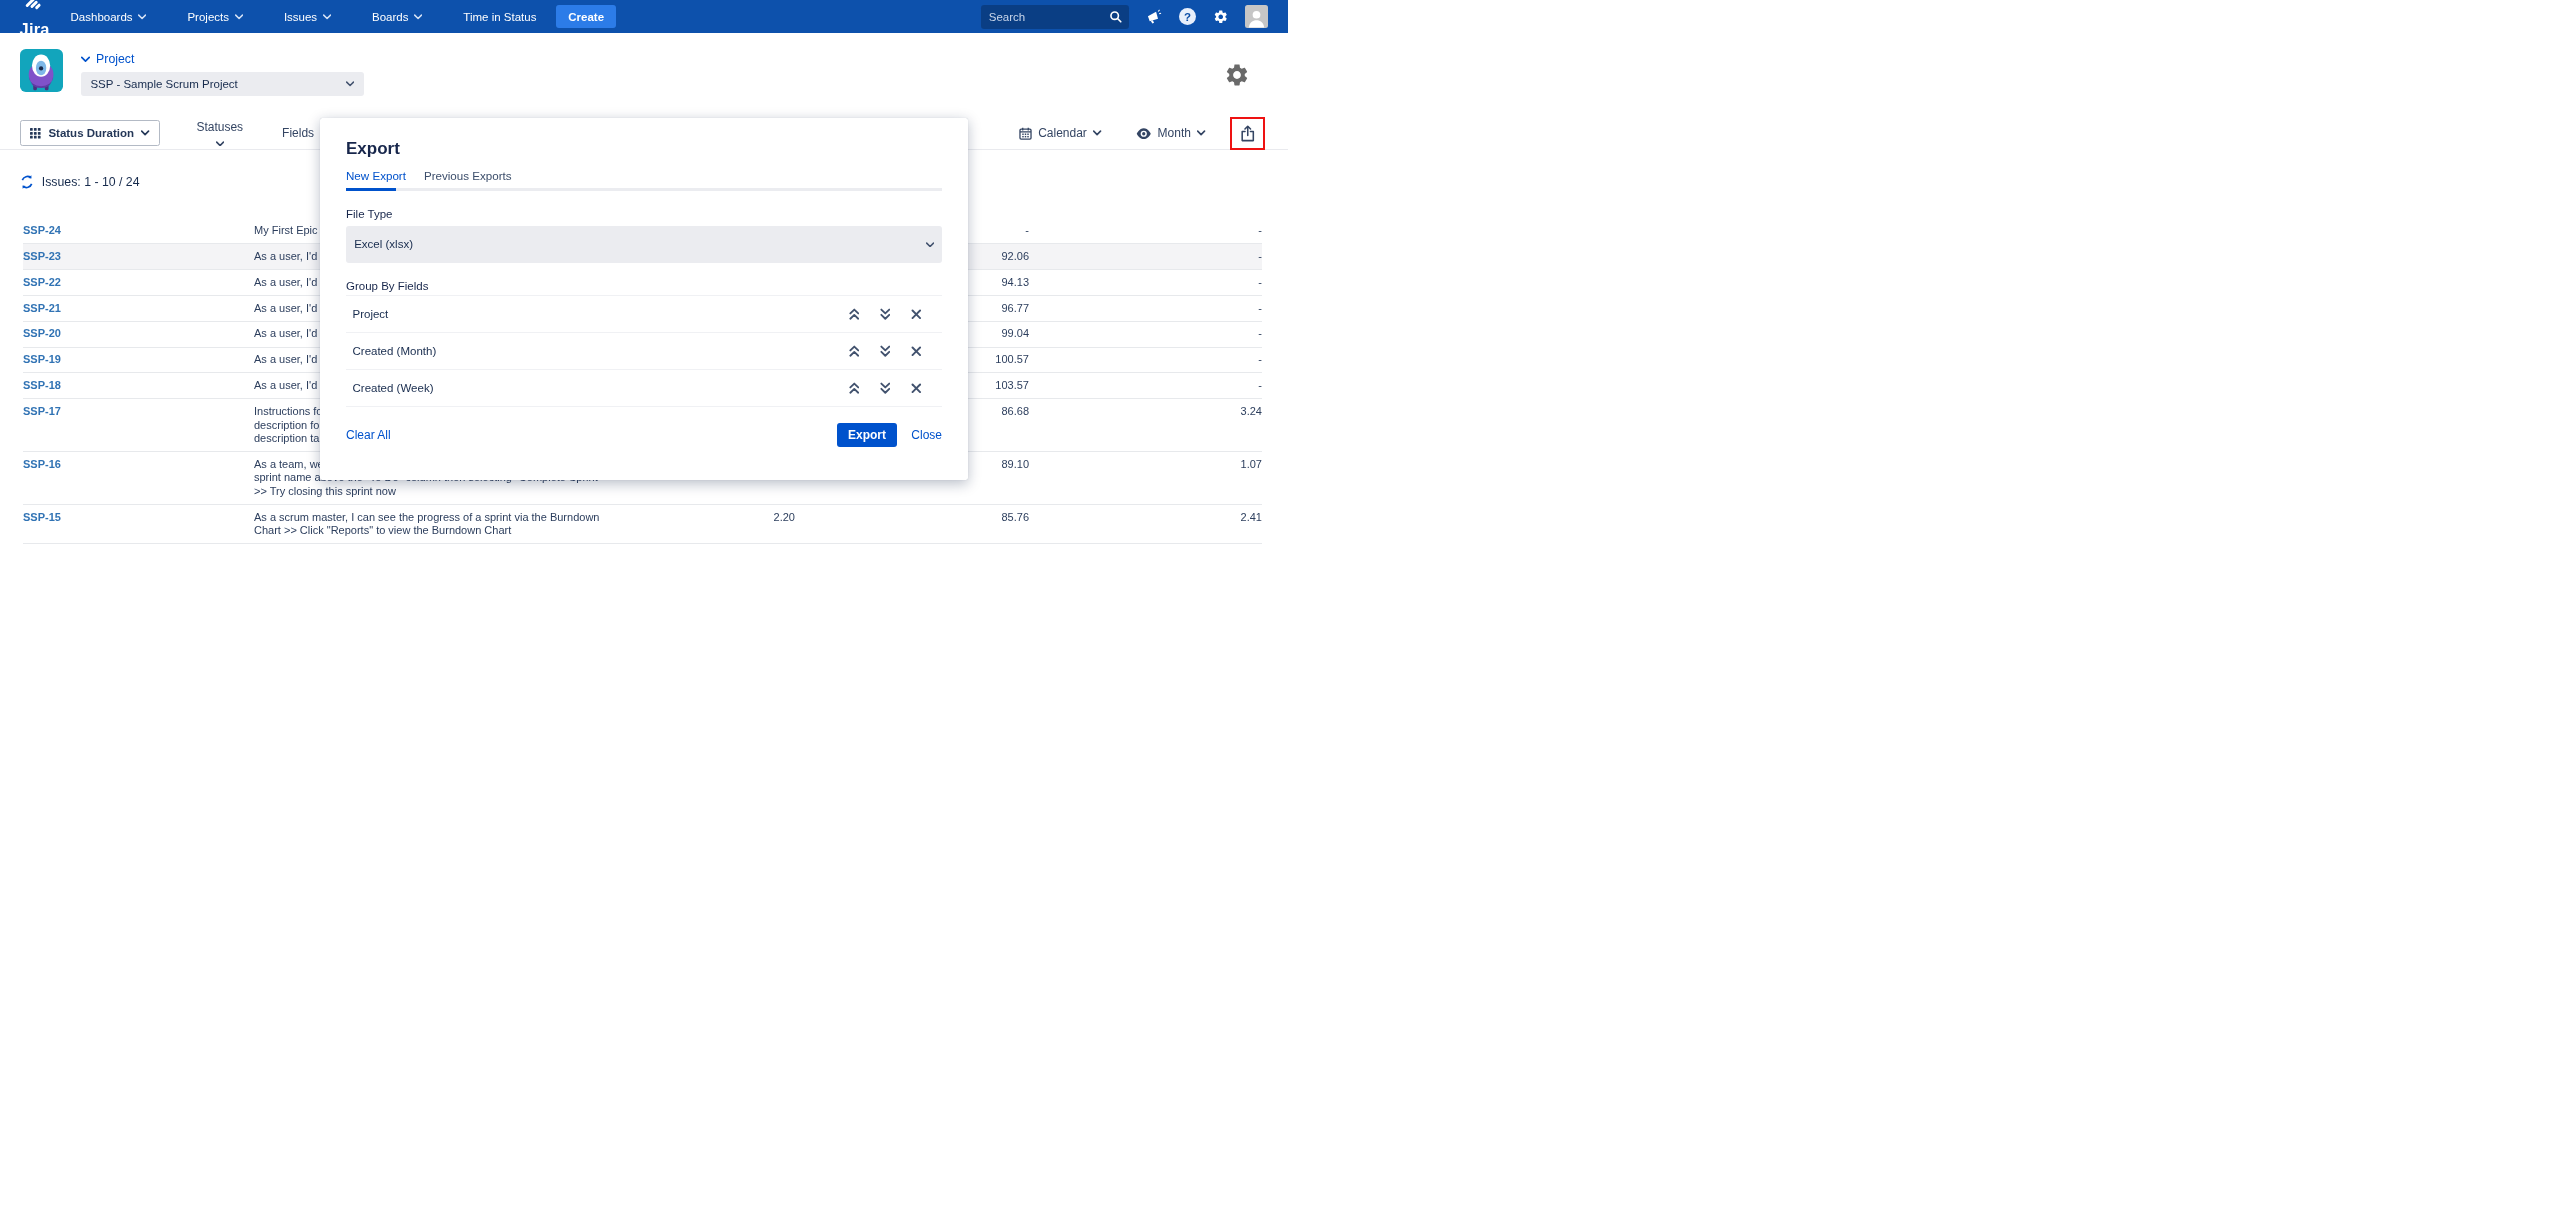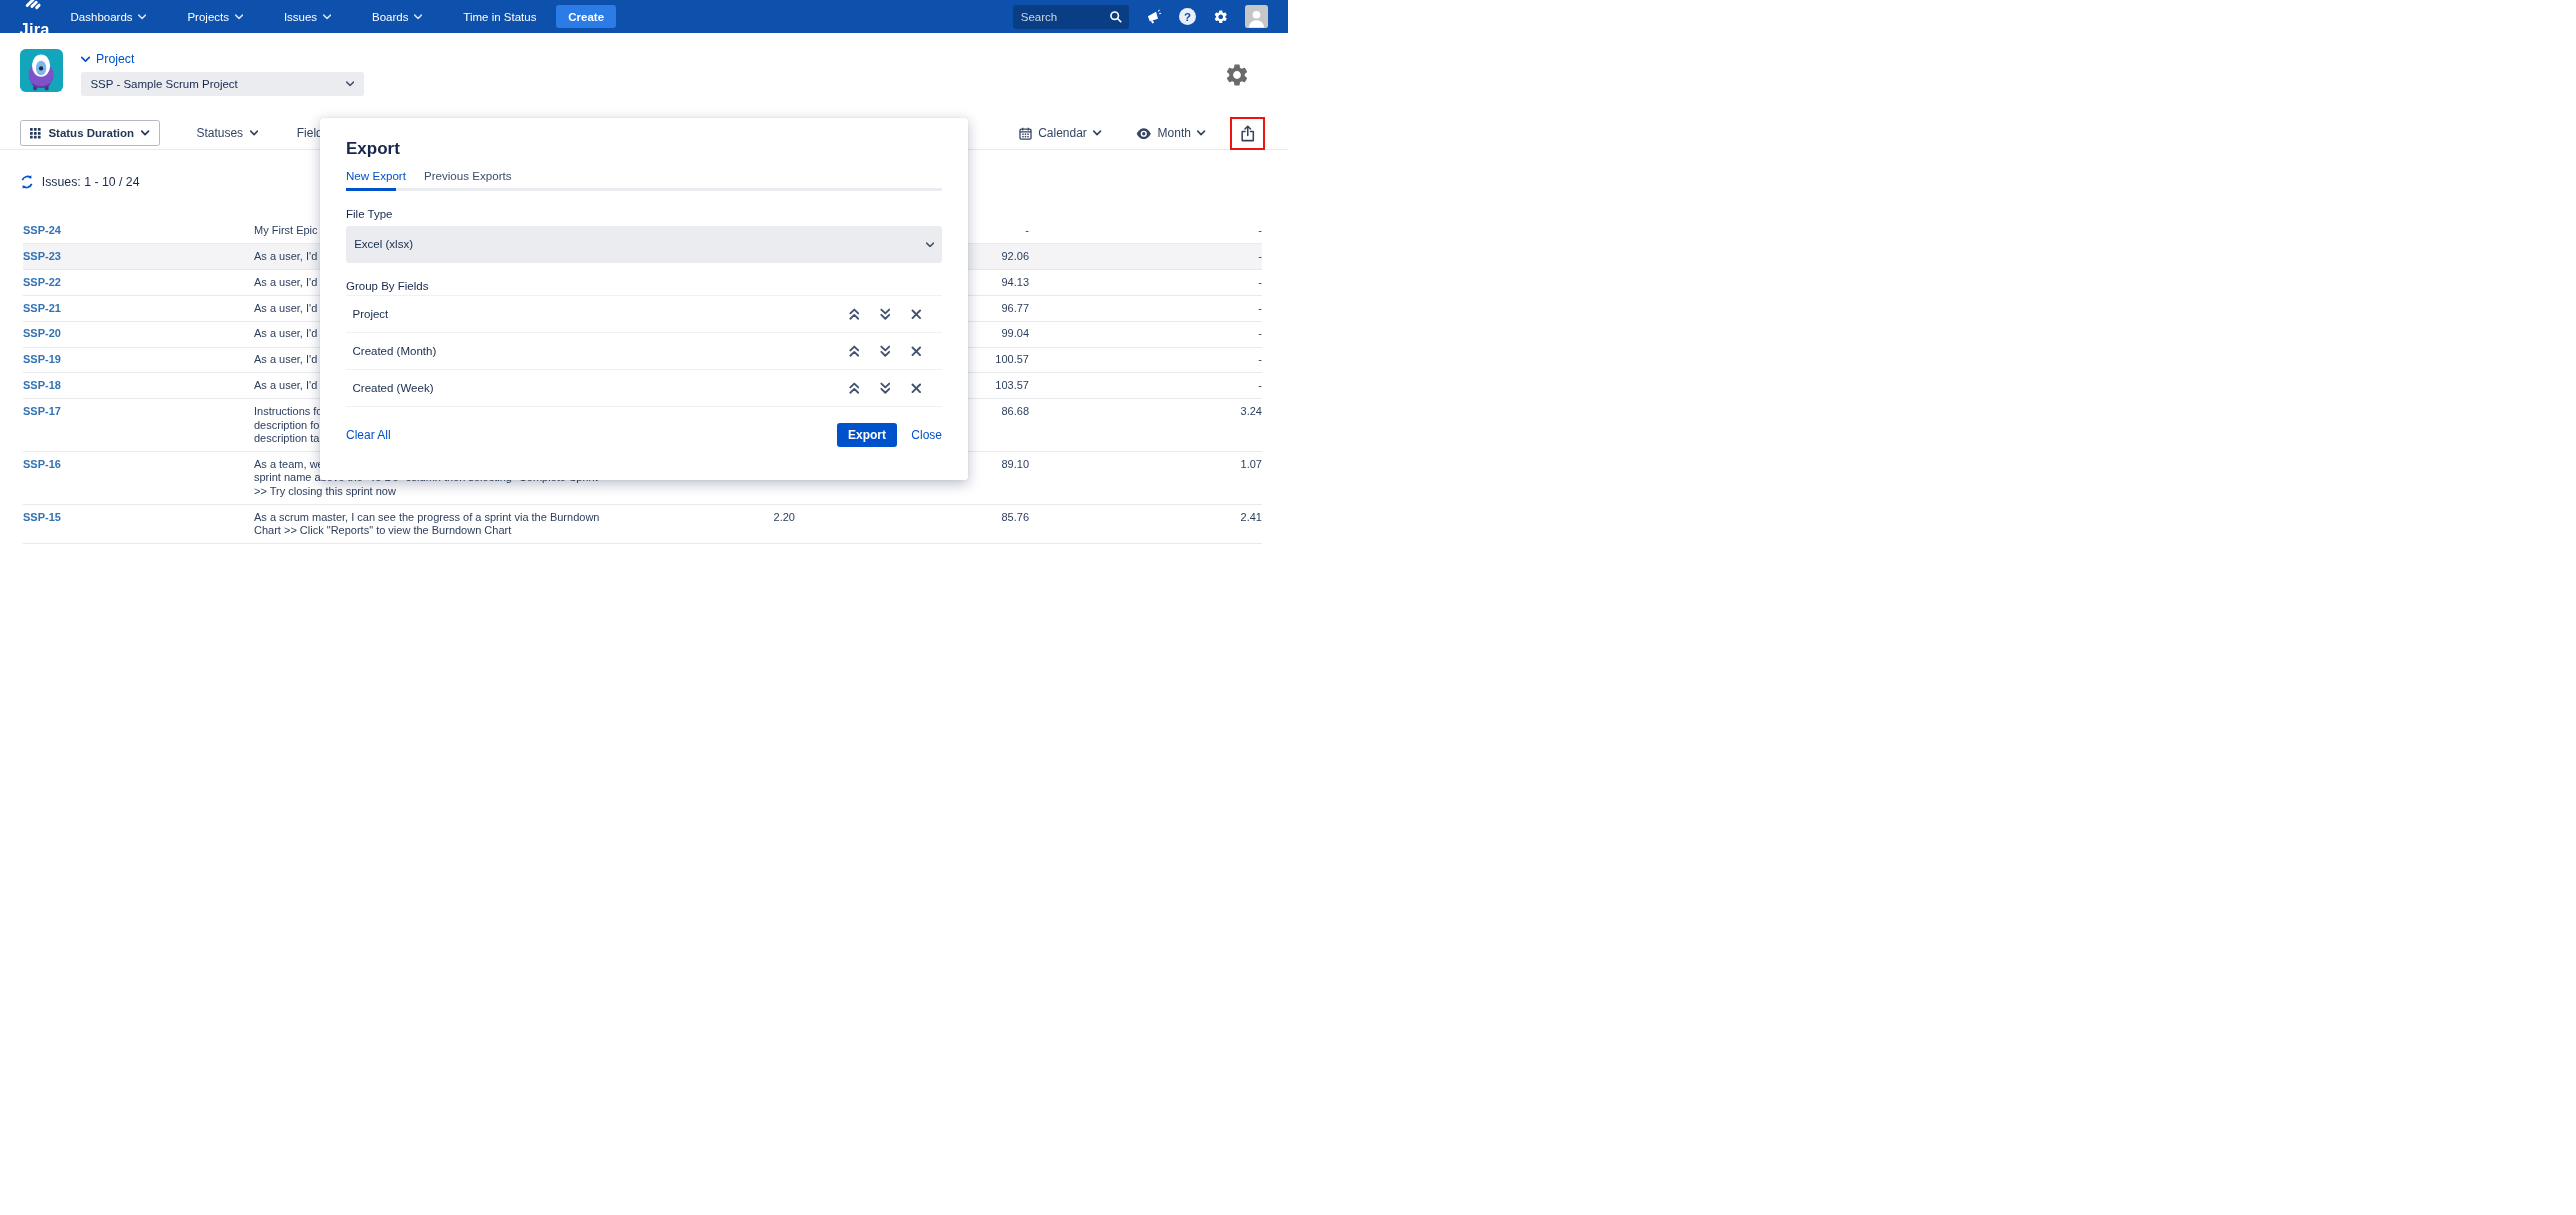--- a/index.html
+++ b/index.html
@@ -13,42 +13,42 @@
   
   .nav { height:33px; background:#0D51AC; display:flex; align-items:center; padding:0 19.6px; color:#fff; }
   .brand { display:flex; align-items:center; gap:4.9px; margin-right:21px;flex-direction:column; }
   .brand-text { font-size:16.4px; font-weight:bold; letter-spacing:0.2px; }
   .nav-menu { display:flex; align-items:center; gap:41px; }
   .nav-item { display:flex; align-items:center; gap:5.7px; font-size:11.5px; cursor:pointer; white-space:nowrap; }
   .nav-item .chev { color:#d6e2f5; margin-top:0.8px; }
   .create-btn { margin-left:19.6px; background:#2C7CE8; color:#fff; border:none; border-radius:2.9px;
     font-family:inherit; font-size:11.5px; font-weight:bold; padding:5.7px 12.3px; cursor:pointer; }
   .nav-right { margin-left:auto; display:flex; align-items:center; gap:17px; }
-  .search-box { width:116px; height:24px; background:#0A3E84; border-radius:3.3px; display:flex; align-items:center; padding:0 7.4px; }
+  .search-box { width:148px; height:24px; background:#0A3E84; border-radius:3.3px; display:flex; align-items:center; padding:0 7.4px; }
   .search-box input { flex:1; background:transparent; border:none; outline:none; color:#fff; font-family:inherit; font-size:11.5px; min-width:0; }
   .search-box input::placeholder { color:#C9D6EA; }
   .help-circle { width:17px; height:17px; border-radius:50%; background:#E8EFFB; color:#0B4DA6;
     font-size:11.5px; font-weight:bold; display:flex; align-items:center; justify-content:center; }
   .avatar { width:23px; height:23px; border-radius:2.5px; background:#C6C6C6; overflow:hidden; display:flex; align-items:flex-end; justify-content:center; }
 
   
   .project-bar { position:relative; padding:15.5px 19.6px 21px; display:flex; gap:18px; }
   .proj-block { display:flex; flex-direction:column; margin-top:3.3px; }
   .proj-link { display:flex; align-items:center; gap:6.5px; color:#0052CC; font-size:12.3px; cursor:pointer; }
   .proj-select { margin-top:6.5px; width:283px; height:24px; background:#EBECF0; border-radius:2.9px;
     display:flex; align-items:center; padding:0 9.8px; font-size:11.5px; color:#172B4D; cursor:pointer; }
   .proj-select .chev { margin-left:auto; color:#42526E; }
   .big-gear { position:absolute; right:38px; top:29.4px; cursor:pointer; }
 
   
   .toolbar { height:33px; padding:0 19.6px; display:flex; align-items:center; border-bottom:1.6px solid #E9EAEE; }
   .report-btn { height:26px; border:0.8px solid #B3BAC5; border-radius:2.5px; background:#fff; display:flex;
     align-items:center; gap:7.4px; padding:0 9.8px; font-family:inherit; font-size:11.5px; font-weight:bold; color:#253858; cursor:pointer; }
   .tb-drop { display:flex; align-items:center; gap:6.5px; font-size:12px; color:#344563; cursor:pointer; }
-  .tb-statuses { margin-left:36px; } .tb-fields { margin-left:39px; }
+  .tb-statuses { margin-left:36px;flex-direction:column; } .tb-fields { margin-left:39px; }
   .tb-right { margin-left:auto; display:flex; align-items:center; }
   .tb-cal, .tb-days { display:flex; align-items:center; gap:6.5px; font-size:12px; color:#344563; cursor:pointer; }
   .tb-days { margin-left:34px; }
   .export-highlight { margin-left:24.5px; margin-right:3.3px; width:35px; height:33px; border:2.5px solid #EE1212;
     display:flex; align-items:center; justify-content:center; }
   .export-open { color:#344563; cursor:pointer; display:flex; }
 
   
   .issues-bar { padding:24.5px 19.6px 0; display:flex; align-items:center; gap:8.2px; }
   .issues-text { font-size:12.3px; color:#172B4D; }

